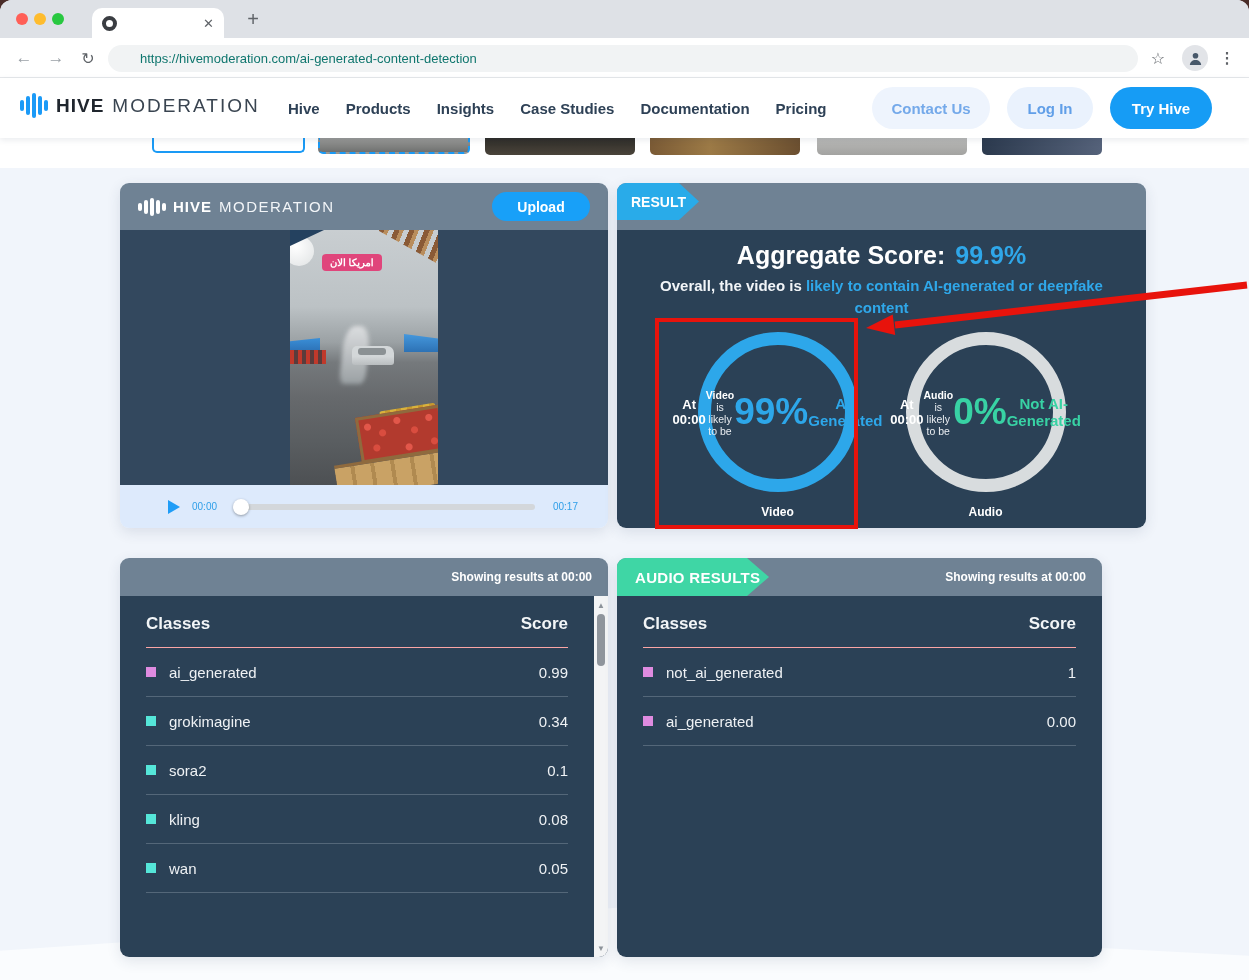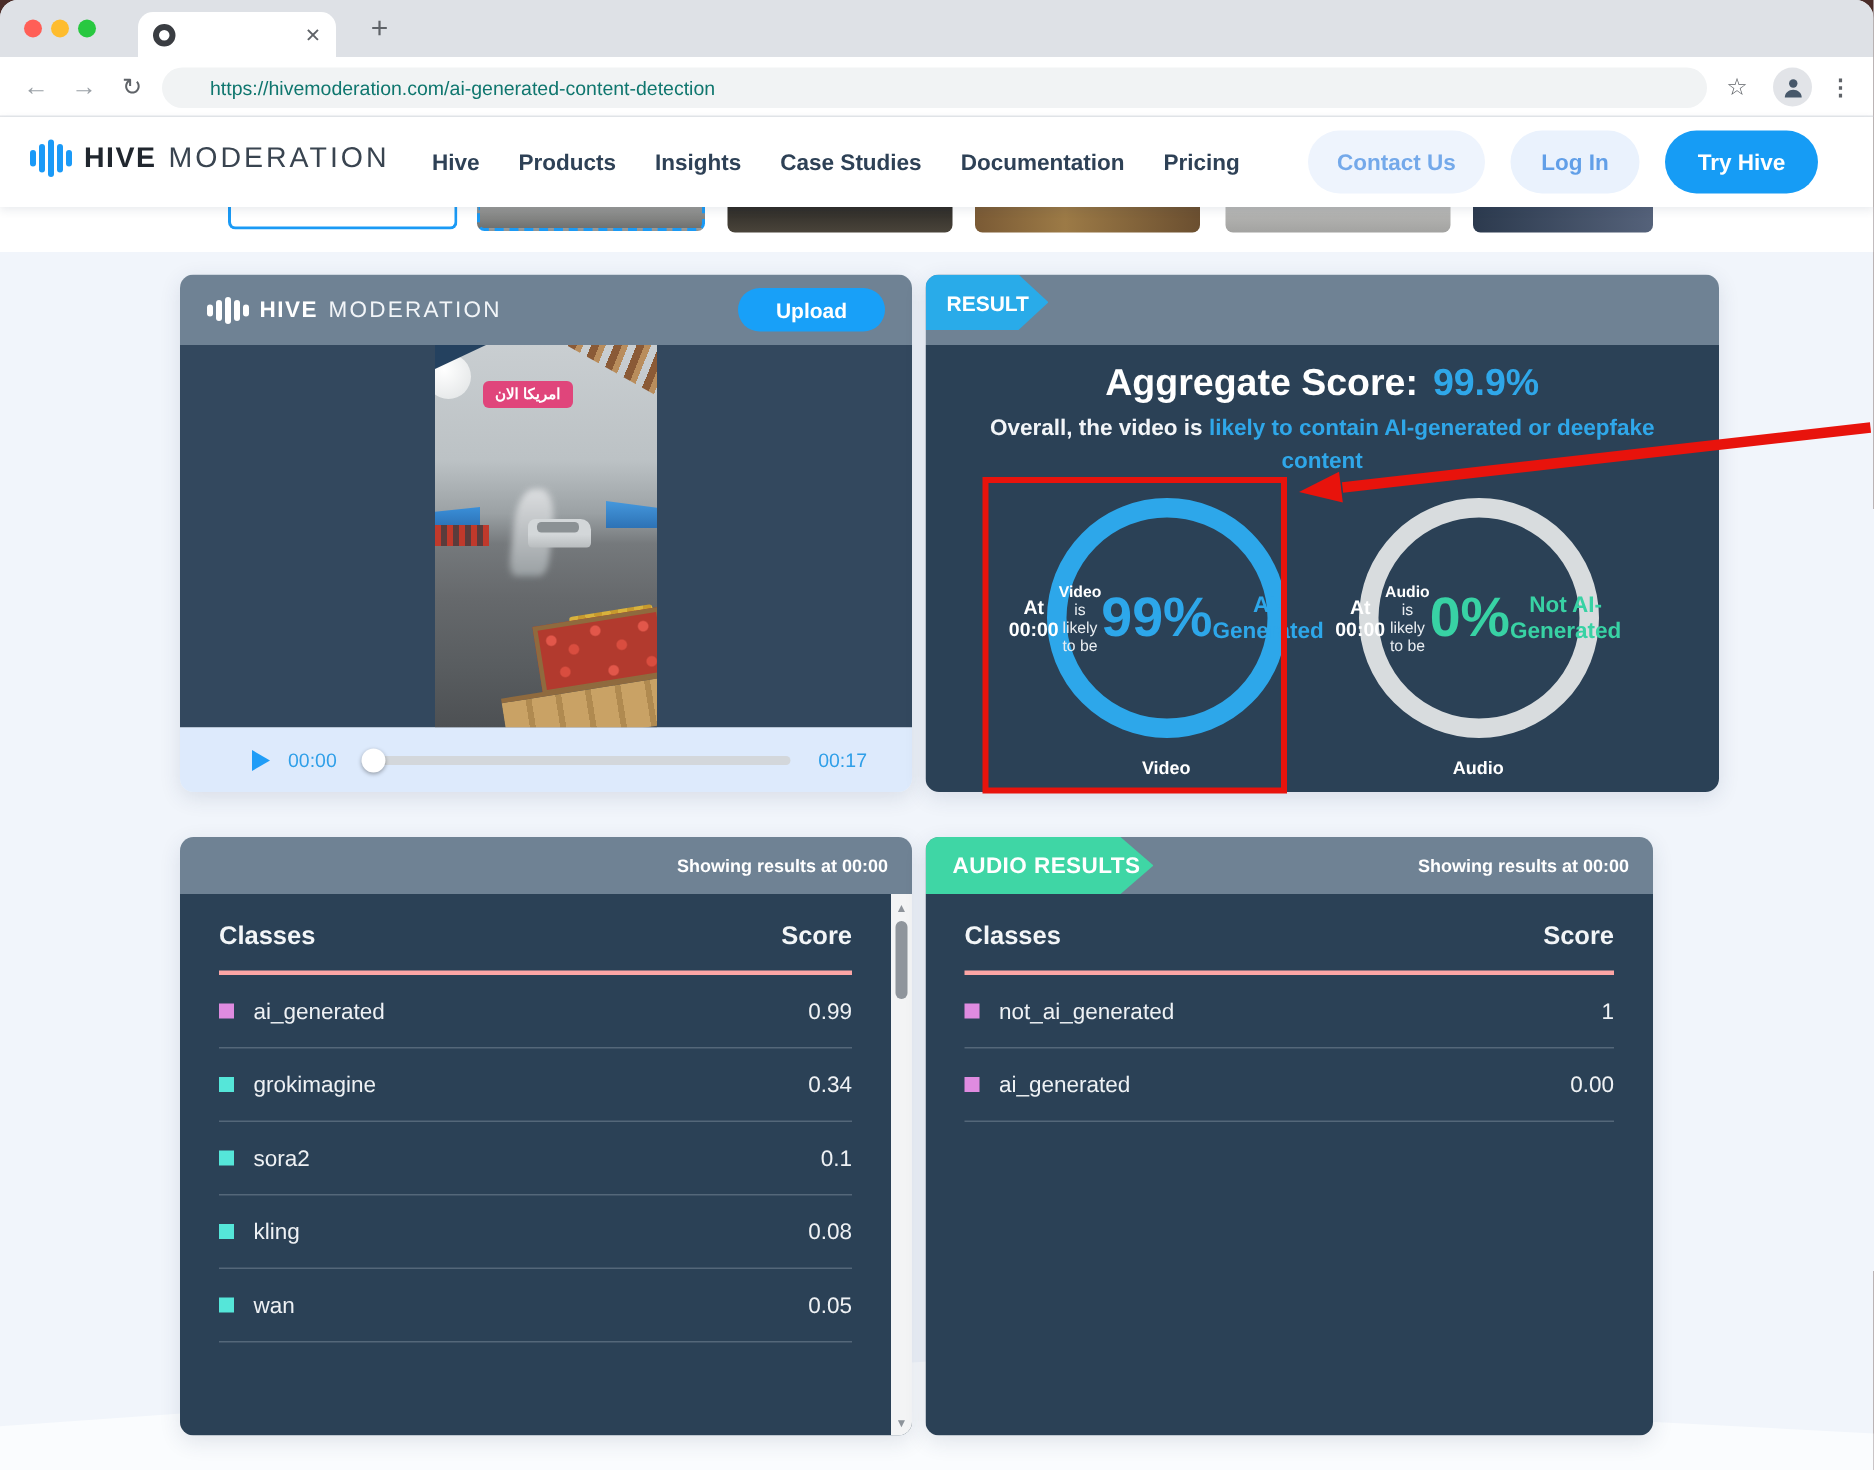--- a/index.html
+++ b/index.html
@@ -79,21 +79,21 @@
   .v-tent-r { position:absolute; right:0; top:104px; width:34px; height:18px; background:linear-gradient(180deg,#4598dd,#2d72b5); clip-path:polygon(0 0,100% 25%,100% 100%,0 100%); }
   .v-stall { position:absolute; left:0; top:120px; width:36px; height:14px; background:#5a3c3c; background-image:repeating-linear-gradient(90deg,#c0392b 0 4px,rgba(0,0,0,0) 4px 8px); }
   .v-funnel { position:absolute; left:52px; top:96px; width:26px; height:58px; background:linear-gradient(180deg,#dcdee0,#9aa0a3); filter:blur(2px); transform:skewX(-6deg); border-radius:40% 40% 20% 20%; }
   .v-car { position:absolute; left:62px; top:116px; width:42px; height:19px; border-radius:5px 7px 3px 3px; background:linear-gradient(180deg,#d3d7d9 55%,#b9bdbf); }
   .v-car::before { content:""; position:absolute; left:6px; top:2px; width:28px; height:7px; border-radius:3px; background:#8b9194; }
   .v-crate-red { position:absolute; right:-6px; bottom:28px; width:86px; height:46px; transform:rotate(-9deg); background:#b23a2e; background-image:radial-gradient(circle 4px at 8px 8px,#e2574a 3px,rgba(0,0,0,0) 4px),radial-gradient(circle 4px at 22px 16px,#d94d3f 3px,rgba(0,0,0,0) 4px),radial-gradient(circle 4px at 38px 6px,#e2574a 3px,rgba(0,0,0,0) 4px),radial-gradient(circle 4px at 54px 18px,#d94d3f 3px,rgba(0,0,0,0) 4px),radial-gradient(circle 4px at 70px 8px,#e2574a 3px,rgba(0,0,0,0) 4px),radial-gradient(circle 4px at 14px 30px,#d94d3f 3px,rgba(0,0,0,0) 4px),radial-gradient(circle 4px at 46px 34px,#e2574a 3px,rgba(0,0,0,0) 4px),radial-gradient(circle 4px at 72px 32px,#d94d3f 3px,rgba(0,0,0,0) 4px); border:3px solid #8f6a3e; }
   .v-crate-yellow { position:absolute; right:2px; bottom:64px; width:56px; height:14px; transform:rotate(-9deg); background:repeating-linear-gradient(90deg,#d9b23c 0 6px,#c79a2e 6px 11px); border-radius:2px; }
   .v-crate-tan { position:absolute; right:-8px; bottom:-6px; width:110px; height:34px; transform:rotate(-9deg); background:repeating-linear-gradient(90deg,#c9a265 0 16px,#b08a50 16px 20px); border-top:3px solid #8f6a3e; }
   .controls { position:absolute; left:0; right:0; bottom:0; height:43px; background:#ddeafc; display:flex; align-items:center; padding:0 30px 0 48px; }
   .play { width:0; height:0; border-left:12px solid #1f9df7; border-top:7px solid rgba(0,0,0,0); border-bottom:7px solid rgba(0,0,0,0); cursor:pointer; }
-  .time { font-size:13px; color:#2f9fe8; margin-left:12px; }
+  .time { font-size:10px; color:#2f9fe8; margin-left:12px; }
   .track { position:relative; flex:1; height:6px; background:#d3d7db; border-radius:3px; margin:0 18px; cursor:pointer; }
   .knob { position:absolute; left:-2px; top:-5px; width:16px; height:16px; border-radius:50%; background:#fff; box-shadow:0 1px 3px rgba(0,0,0,.35); cursor:pointer; }
 
   
   .panel.result { left:617px; top:45px; width:529px; height:345px; }
   .tag { position:absolute; left:0; top:0; display:flex; align-items:center; color:#fff; font-weight:800; }
   .tag-blue { width:82px; height:37px; background:#29abe9; clip-path:polygon(0 0,calc(100% - 20px) 0,100% 50%,calc(100% - 20px) 100%,0 100%); font-size:14px; padding-left:14px; }
   .result-body { height:298px; padding-top:11px; position:relative; }
   .agg { text-align:center; font-size:25px; font-weight:800; color:#fff; }
   .agg-val { color:#2fa7e9; margin-left:10px; }
@@ -111,21 +111,21 @@
 
   
   .panel.vres { left:120px; top:420px; width:488px; height:399px; }
   .panel.ares { left:617px; top:420px; width:485px; height:399px; }
   .tbl-head { height:38px; background:#6f8294; position:relative; }
   .tag-green { height:38px; background:#3fd6a5; clip-path:polygon(0 0,calc(100% - 22px) 0,100% 50%,calc(100% - 22px) 100%,0 100%); font-size:15px; padding-left:18px; letter-spacing:.3px; }
   .tg-v { width:152px; } .tg-a { width:152px; }
   .showing { position:absolute; right:16px; top:0; height:38px; display:flex; align-items:center; font-size:12px; font-weight:800; color:#fff; }
   .tbl-body { position:relative; height:361px; padding:0 26px; }
   .tbl-body.withbar { padding-right:40px; }
-  .tbl-cols { display:flex; justify-content:space-between; padding-top:18px; padding-bottom:13px; border-bottom:3px solid #fca5a5; font-size:17px; font-weight:700; color:#f2f5f7; }
+  .tbl-cols { display:flex; justify-content:space-between; padding-top:18px; padding-bottom:13px; border-bottom:1px solid #fca5a5; font-size:17px; font-weight:700; color:#f2f5f7; }
   .row { height:49px; display:flex; align-items:center; border-bottom:1px solid #546779; }
   .bullet { width:10px; height:10px; margin-right:13px; flex:none; }
   .lbl { font-size:15px; color:#eef1f4; }
   .score { margin-left:auto; font-size:15px; color:#eef1f4; }
   .scrollbar { position:absolute; right:0; top:0; bottom:0; width:14px; background:#f3f4f5; }
   .sb-arrow { position:absolute; left:0; width:14px; height:14px; display:flex; align-items:center; justify-content:center; font-size:8px; color:#8d939a; cursor:pointer; }
   .sb-up { top:2px; } .sb-down { bottom:2px; }
   .sb-thumb { position:absolute; left:3px; top:18px; width:8px; height:52px; border-radius:4px; background:#8f959c; cursor:pointer; }
 
   

